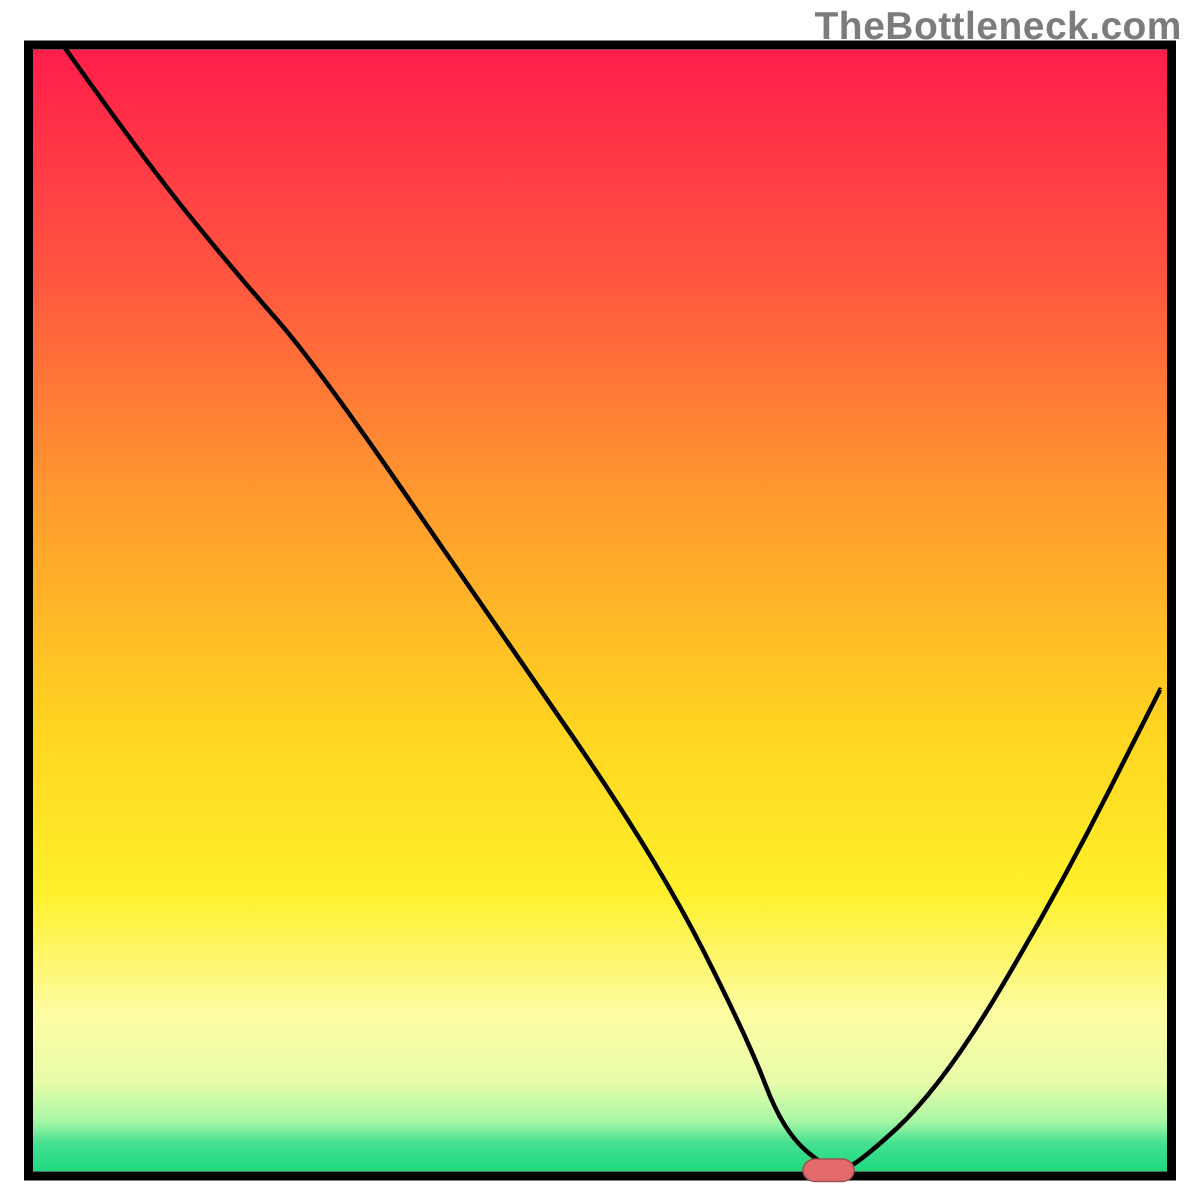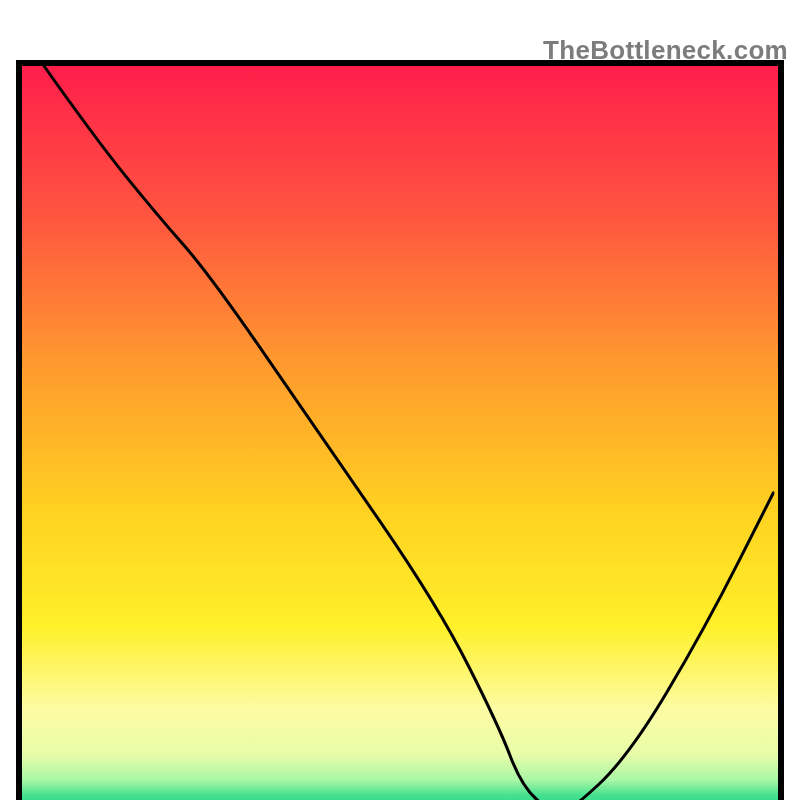--- a/index.html
+++ b/index.html
@@ -7,21 +7,20 @@
     padding: 0;
     width: 800px;
     height: 800px;
     background: #ffffff;
     overflow: hidden;
   }
   .chart-wrapper {
     position: relative;
     width: 800px;
     height: 576px;
-    margin-top: 33px;
   }
   .watermark {
     position: absolute;
     top: 2px;
     right: 12px;
     font-family: Arial, Helvetica, sans-serif;
     font-size: 26px;
     font-weight: 600;
     color: #7c7c7c;
     letter-spacing: 0.3px;

